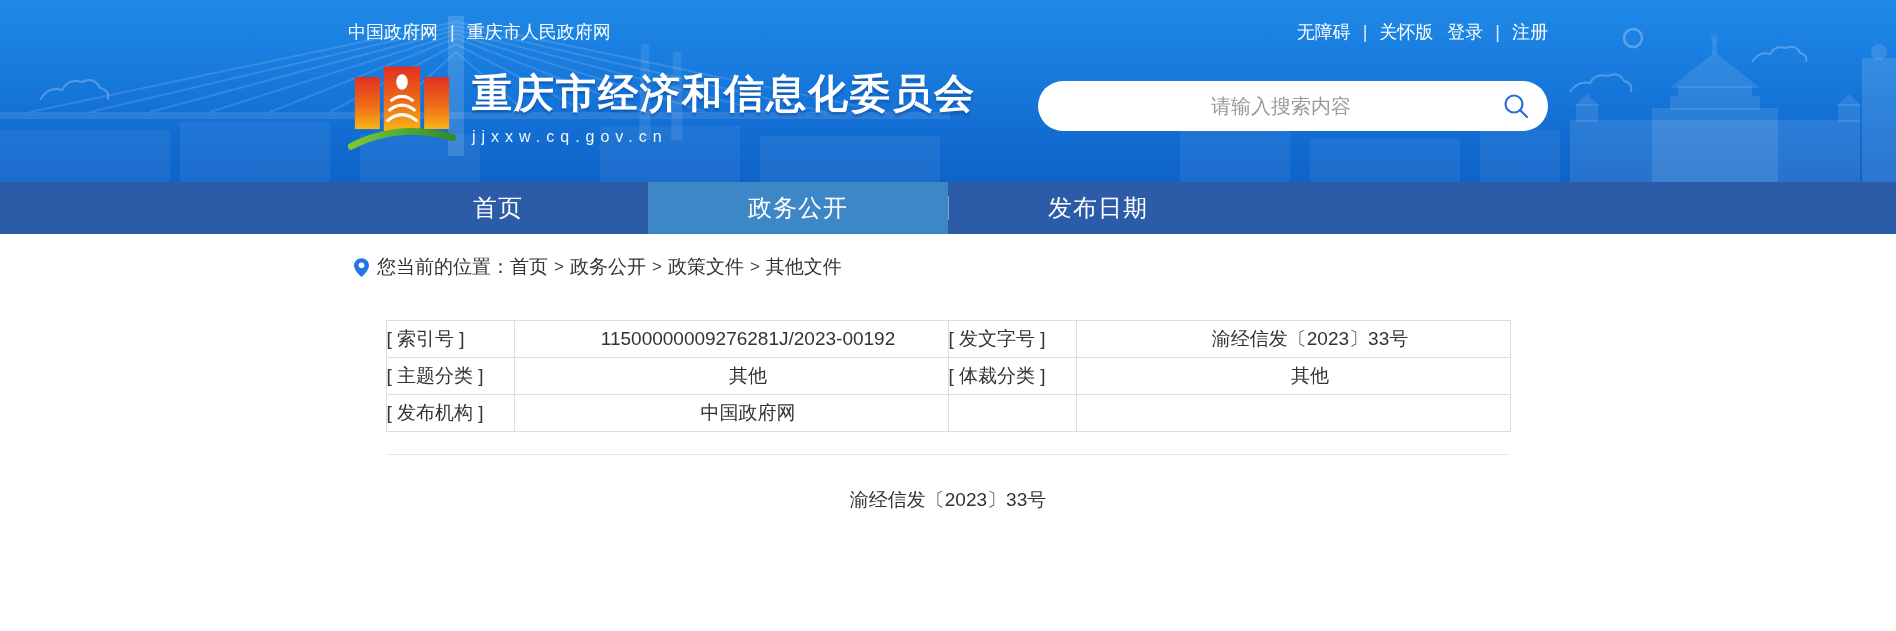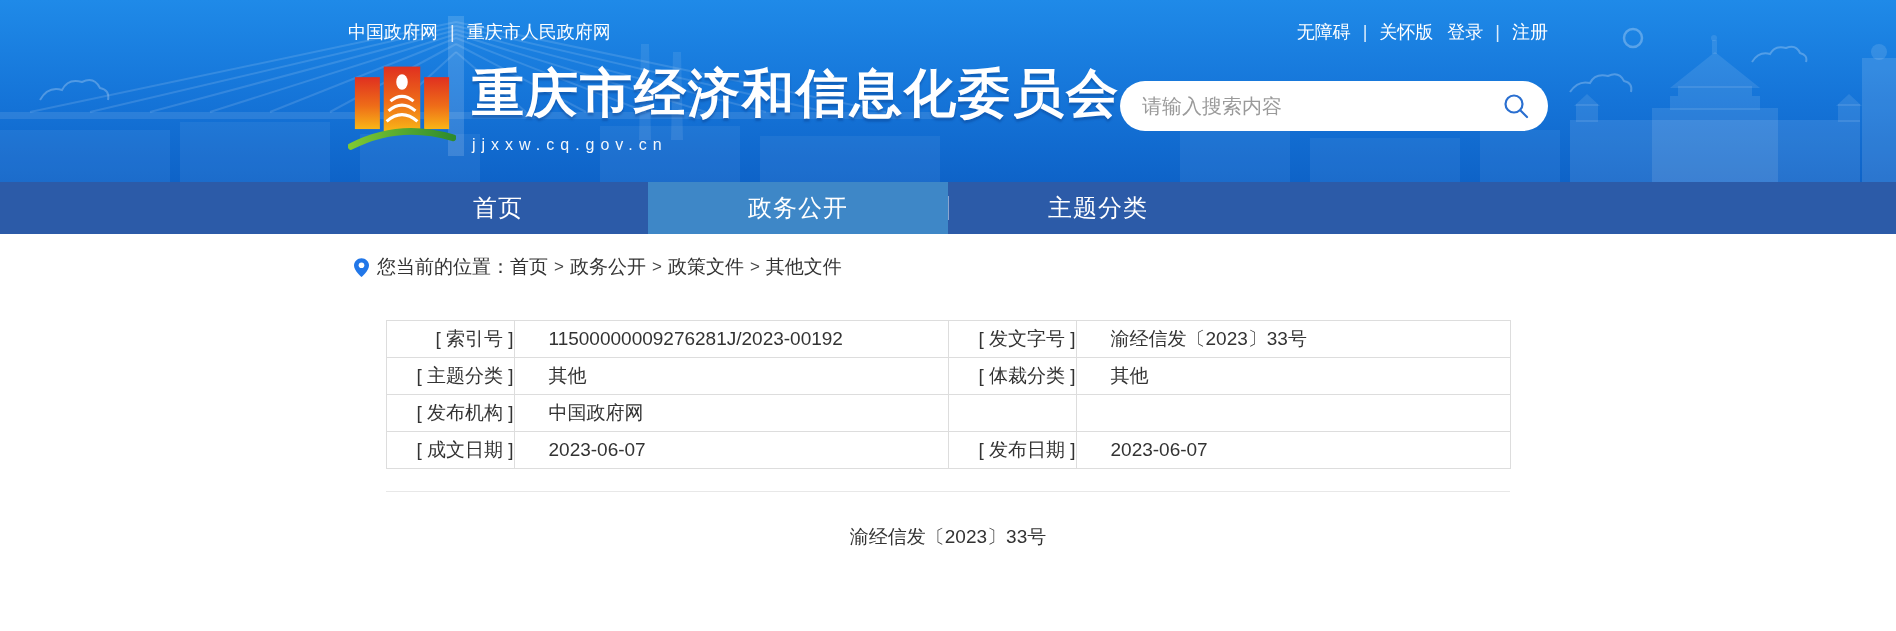--- a/index.html
+++ b/index.html
@@ -20,31 +20,32 @@
   .header-inner { position:relative; width:1200px; margin:0 auto; height:100%; z-index:2; }
 
   .topbar { display:flex; justify-content:space-between; padding-top:20px; color:#fff; font-size:18px;gap:32px; }
   .topbar-left, .topbar-right { display:flex; align-items:center; }
   .tb-div { margin:0 12px; opacity:.85; font-weight:300; }
   .tb-gap { width:14px; display:inline-block; }
 
   .brand-row { display:flex; align-items:center; margin-top:12px; }
   .logo-svg { width:108px; height:100px; flex:0 0 auto; }
   .brand-text { margin-left:16px; color:#fff; }
-  .brand-title { font-size:52px; font-weight:bold; letter-spacing:2px;
+  .brand-title { font-size:40px; font-weight:bold; letter-spacing:2px;
                  text-shadow:0 3px 2px rgba(8,55,125,.35); white-space:nowrap; }
   .brand-url { font-size:16px; letter-spacing:6px; margin-top:7px; opacity:.95; }
 
   .search {
     margin-left:auto; width:510px; height:50px; background:#fff;
     border-radius:25px; display:flex; align-items:center; padding:0 18px 0 22px;
   }
   .search input {
     border:none; outline:none; flex:1; font-size:20px; color:#333; background:transparent;
     font-family:inherit;
+    text-align:center;
   }
   .search input::placeholder { color:#9a9a9a; }
   .search-btn { width:28px; height:28px; cursor:pointer; flex:0 0 auto; }
 
   
   .navbar { height:52px; background:#2c5ba8; }
   .nav-inner { width:1200px; margin:0 auto; display:flex; height:100%; }
   .nav-item {
     width:300px; text-align:center; line-height:52px; color:#fff; font-size:24px;
     position:relative; cursor:pointer; letter-spacing:1px;
@@ -59,22 +60,22 @@
   
   .main { width:1200px; margin:0 auto; }
 
   .breadcrumb { margin-top:20px; padding-left:6px; display:flex; align-items:center;
                 font-size:19px; color:#333; }
   .pin-icon { width:15px; height:19px; margin-right:8px; flex:0 0 auto; }
   .crumb-sep { margin:0 6px; color:#444; font-size:17px; }
 
   table.meta { width:1124px; margin:40px auto 0; border-collapse:collapse; table-layout:fixed; }
   table.meta td { border:1px solid #ddd; height:37px; font-size:19px; color:#333; }
-  td.m-label { text-align:right; color:#3d3d3d; }
-  td.m-value { padding-left:34px; text-align:left; }
+  td.m-label { text-align:left; color:#3d3d3d; }
+  td.m-value { padding-left:34px; text-align:center; }
 
   .doc-title { margin-top:40px; text-align:center; font-size:30px; color:#333;
                letter-spacing:1px; line-height:36px; }
   .title-divider { width:1124px; margin:22px auto 0; border-top:1px solid #e8e8e8; height:0; }
   .doc-number { margin-top:32px; text-align:center; font-size:19px; color:#333; }
 </style>
 </head>
 <body>
 
 <div class="header">
@@ -196,21 +197,21 @@
         </svg>
       </div>
     </div>
   </div>
 </div>
 
 <nav class="navbar">
   <div class="nav-inner">
     <div class="nav-item">首页</div>
     <div class="nav-item active">政务公开</div>
-    <div class="nav-item">主题分类</div>
+    <div class="nav-item">发布日期</div>
   </div>
 </nav>
 
 <div class="main">
 
   <div class="breadcrumb">
     <svg class="pin-icon" viewBox="0 0 16 20">
       <path d="M8 0 C3.6 0 0 3.5 0 7.8 C0 13.6 8 20 8 20 S16 13.6 16 7.8 C16 3.5 12.4 0 8 0 Z" fill="#2277e8"></path>
       <circle cx="8" cy="7.6" r="3" fill="#ffffff"></circle>
     </svg>
@@ -243,25 +244,19 @@
         <td class="m-value">其他</td>
         <td class="m-label">[ 体裁分类 ]</td>
         <td class="m-value">其他</td>
       </tr>
       <tr>
         <td class="m-label">[ 发布机构 ]</td>
         <td class="m-value">中国政府网</td>
         <td class="m-label"></td>
         <td class="m-value"></td>
       </tr>
-      <tr>
-        <td class="m-label">[ 成文日期 ]</td>
-        <td class="m-value">2023-06-07</td>
-        <td class="m-label">[ 发布日期 ]</td>
-        <td class="m-value">2023-06-07</td>
-      </tr>
     </tbody>
   </table>
 
   <div class="title-divider"></div>
   <div class="doc-number">渝经信发〔2023〕33号</div>
 
 </div>
 
 </body></html>

